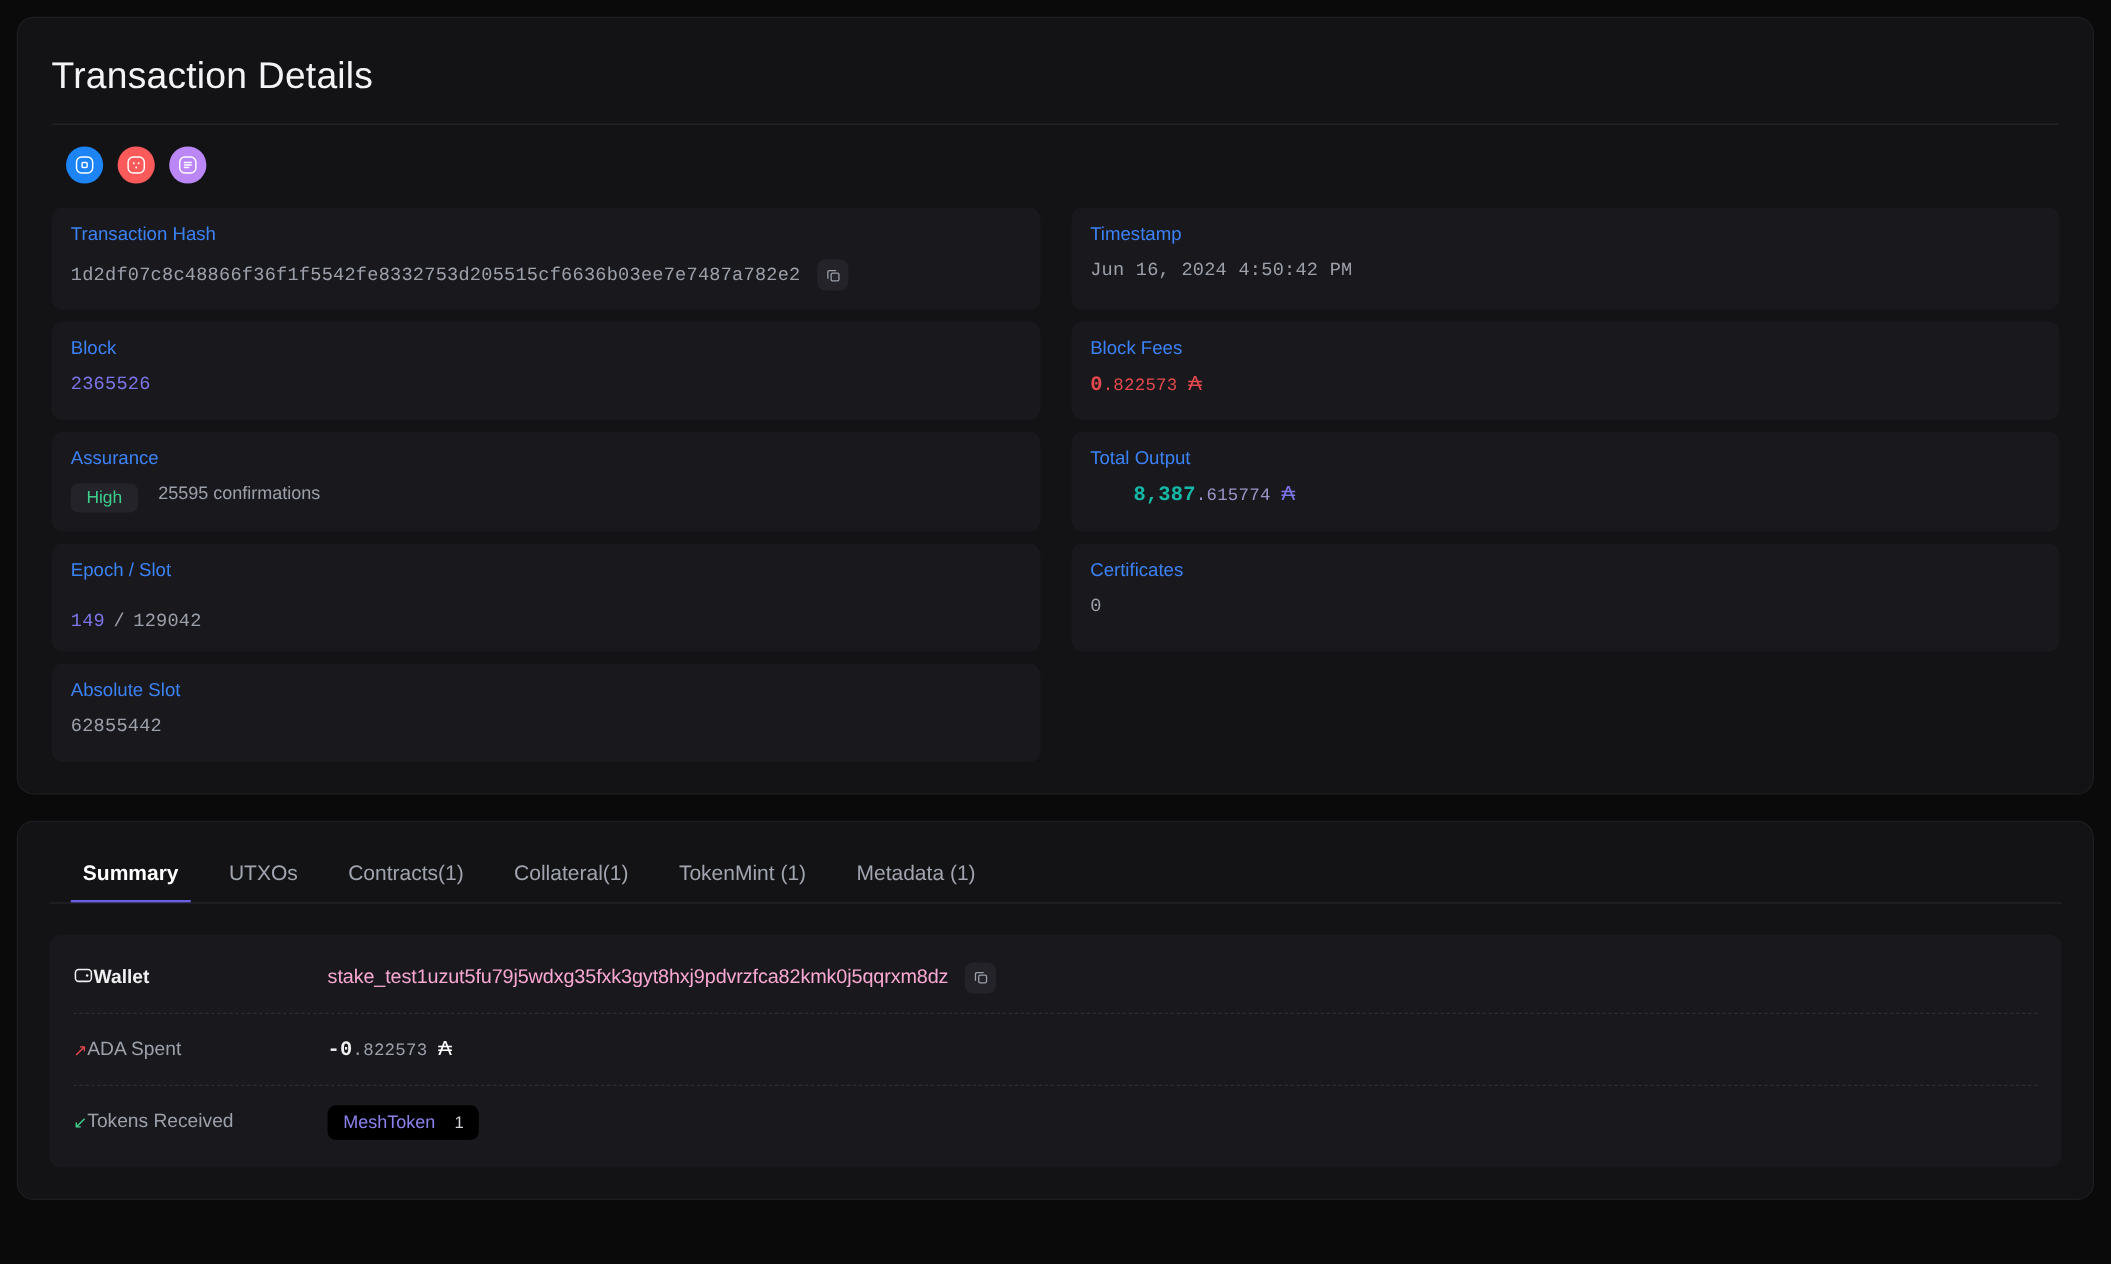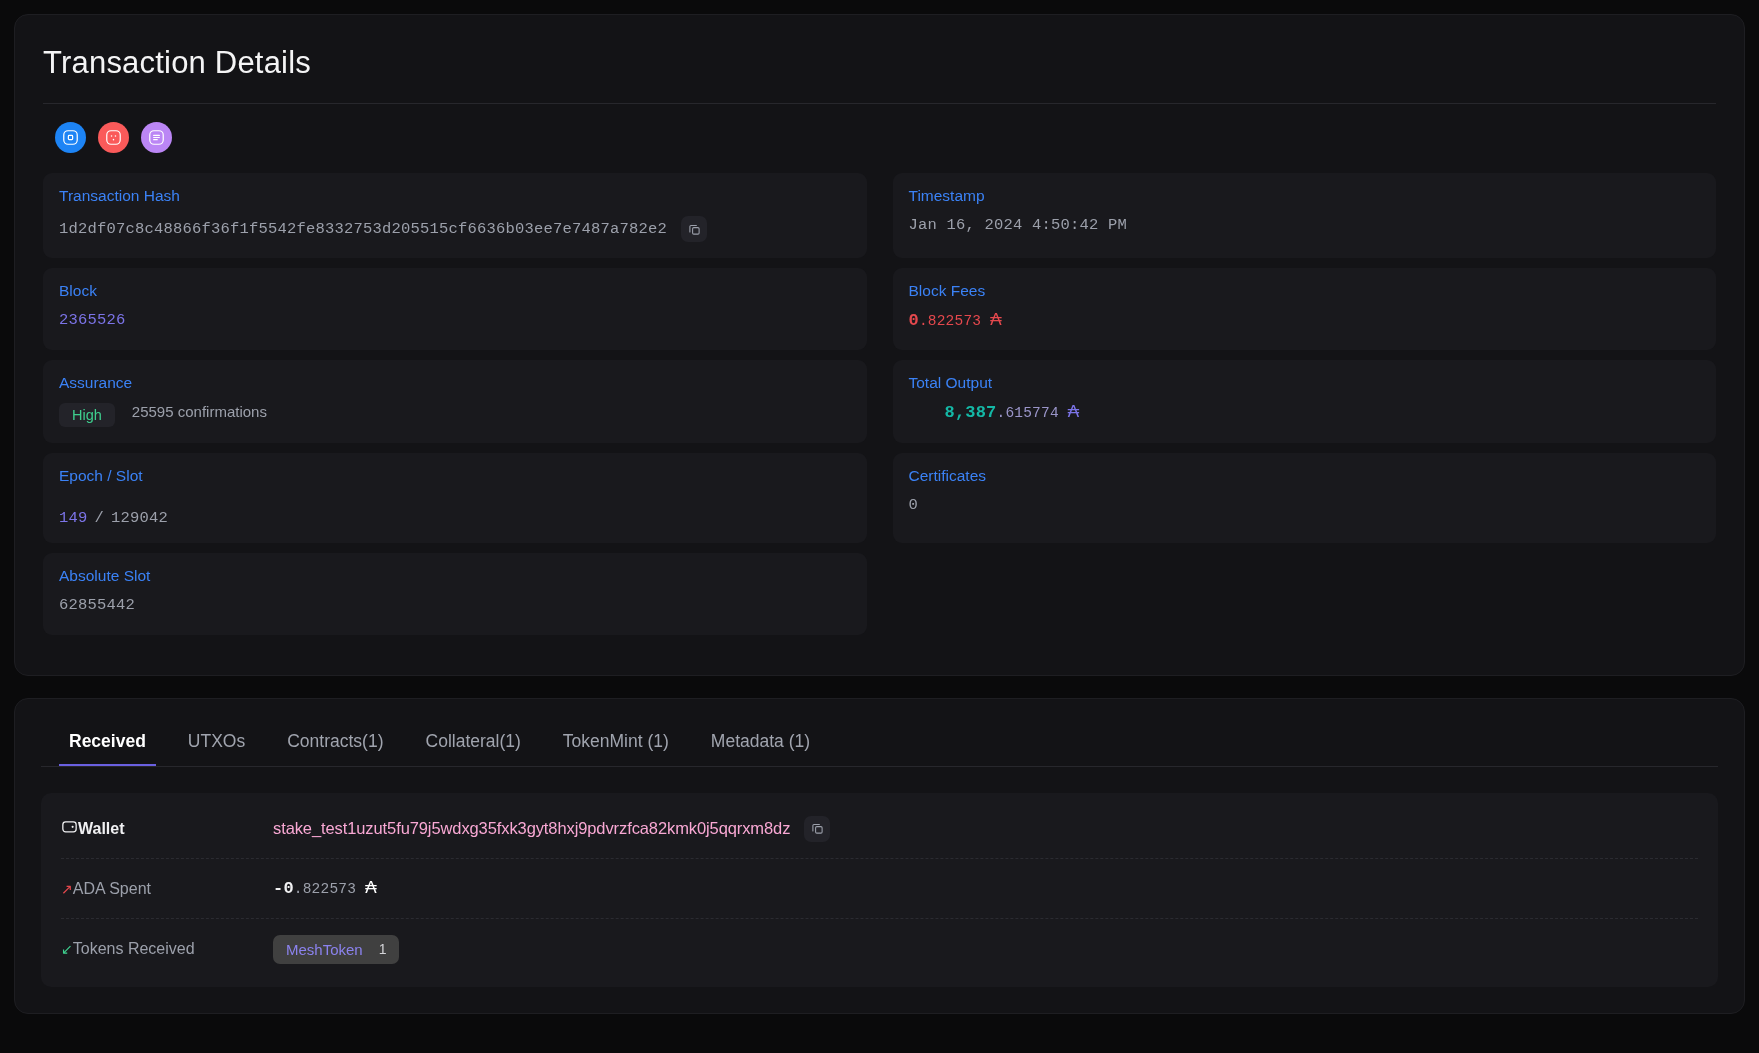--- a/index.html
+++ b/index.html
@@ -11,21 +11,21 @@
   }
   .page { width: 1759px; height: 1053px; padding: 14px 14px 0 14px; }
 
   .card {
     background: #131316;
     border-radius: 14px;
     border: 1px solid #1e1e22;
   }
 
   
-  .details-card { padding: 30px 28px 40px 28px; }
+  .details-card { padding: 30px 28px 26px 28px; }
   .page-title {
     font-size: 31px;
     color: #f4f4f5;
     letter-spacing: .2px;
     font-weight: 400;
     padding-bottom: 22px;
   }
   .divider { height: 1px; background: #27272c; width: 100%; }
 
   .badge-row { display: flex; gap: 12px; padding: 18px 0 20px 12px; }
@@ -127,21 +127,21 @@
   .srow-name { color: #9ca0ab; font-size: 16px; }
   .stake-addr {
     color: #f9a8d4; font-size: 16.5px;
     letter-spacing: -.1px;
   }
   .arrow-up { color: #e5484d; font-size: 14px; }
   .arrow-dn { color: #3ecf8e; font-size: 14px; }
 
   .token-chip {
     display: inline-flex; align-items: center; gap: 0;
-    background: #404040; border-radius: 7px;
+    background: #000000; border-radius: 7px;
     overflow: hidden;
   }
   .token-chip .tname {
     color: #8b82ee; font-size: 15px;
     padding: 6px 12px 6px 13px;
   }
   .token-chip .tqty {
     color: #d4d4d8; font-size: 14px;
     padding: 6px 12px 6px 4px;
   }
@@ -190,21 +190,21 @@
             <svg width="13" height="13" viewBox="0 0 24 24" fill="none" stroke="#9ca0ab" stroke-width="2">
               <rect x="8.5" y="8.5" width="12" height="12" rx="2.2"></rect>
               <path d="M15.5 4.5H5.5a2 2 0 0 0-2 2v10" stroke-linecap="round"></path>
             </svg>
           </span>
         </div>
       </div>
 
       <div class="field">
         <div class="field-label">Timestamp</div>
-        <div class="mono val-muted">Jan 16, 2024 4:50:42 PM</div>
+        <div class="mono val-muted">Jun 16, 2024 4:50:42 PM</div>
       </div>
 
       <div class="field">
         <div class="field-label">Block</div>
         <div class="mono val-link">2365526</div>
       </div>
 
       <div class="field">
         <div class="field-label">Block Fees</div>
         <div class="amount">
@@ -251,21 +251,21 @@
         <div class="field-label">Absolute Slot</div>
         <div class="mono val-muted">62855442</div>
       </div>
 
       <div></div>
     </div>
   </div>
 
   <div class="card tabs-card">
     <div class="tabs">
-      <div class="tab active">Received</div>
+      <div class="tab active">Summary</div>
       <div class="tab">UTXOs</div>
       <div class="tab">Contracts(1)</div>
       <div class="tab">Collateral(1)</div>
       <div class="tab">TokenMint (1)</div>
       <div class="tab">Metadata (1)</div>
     </div>
     <div class="tabs-underline"></div>
 
     <div class="summary-box">
 

